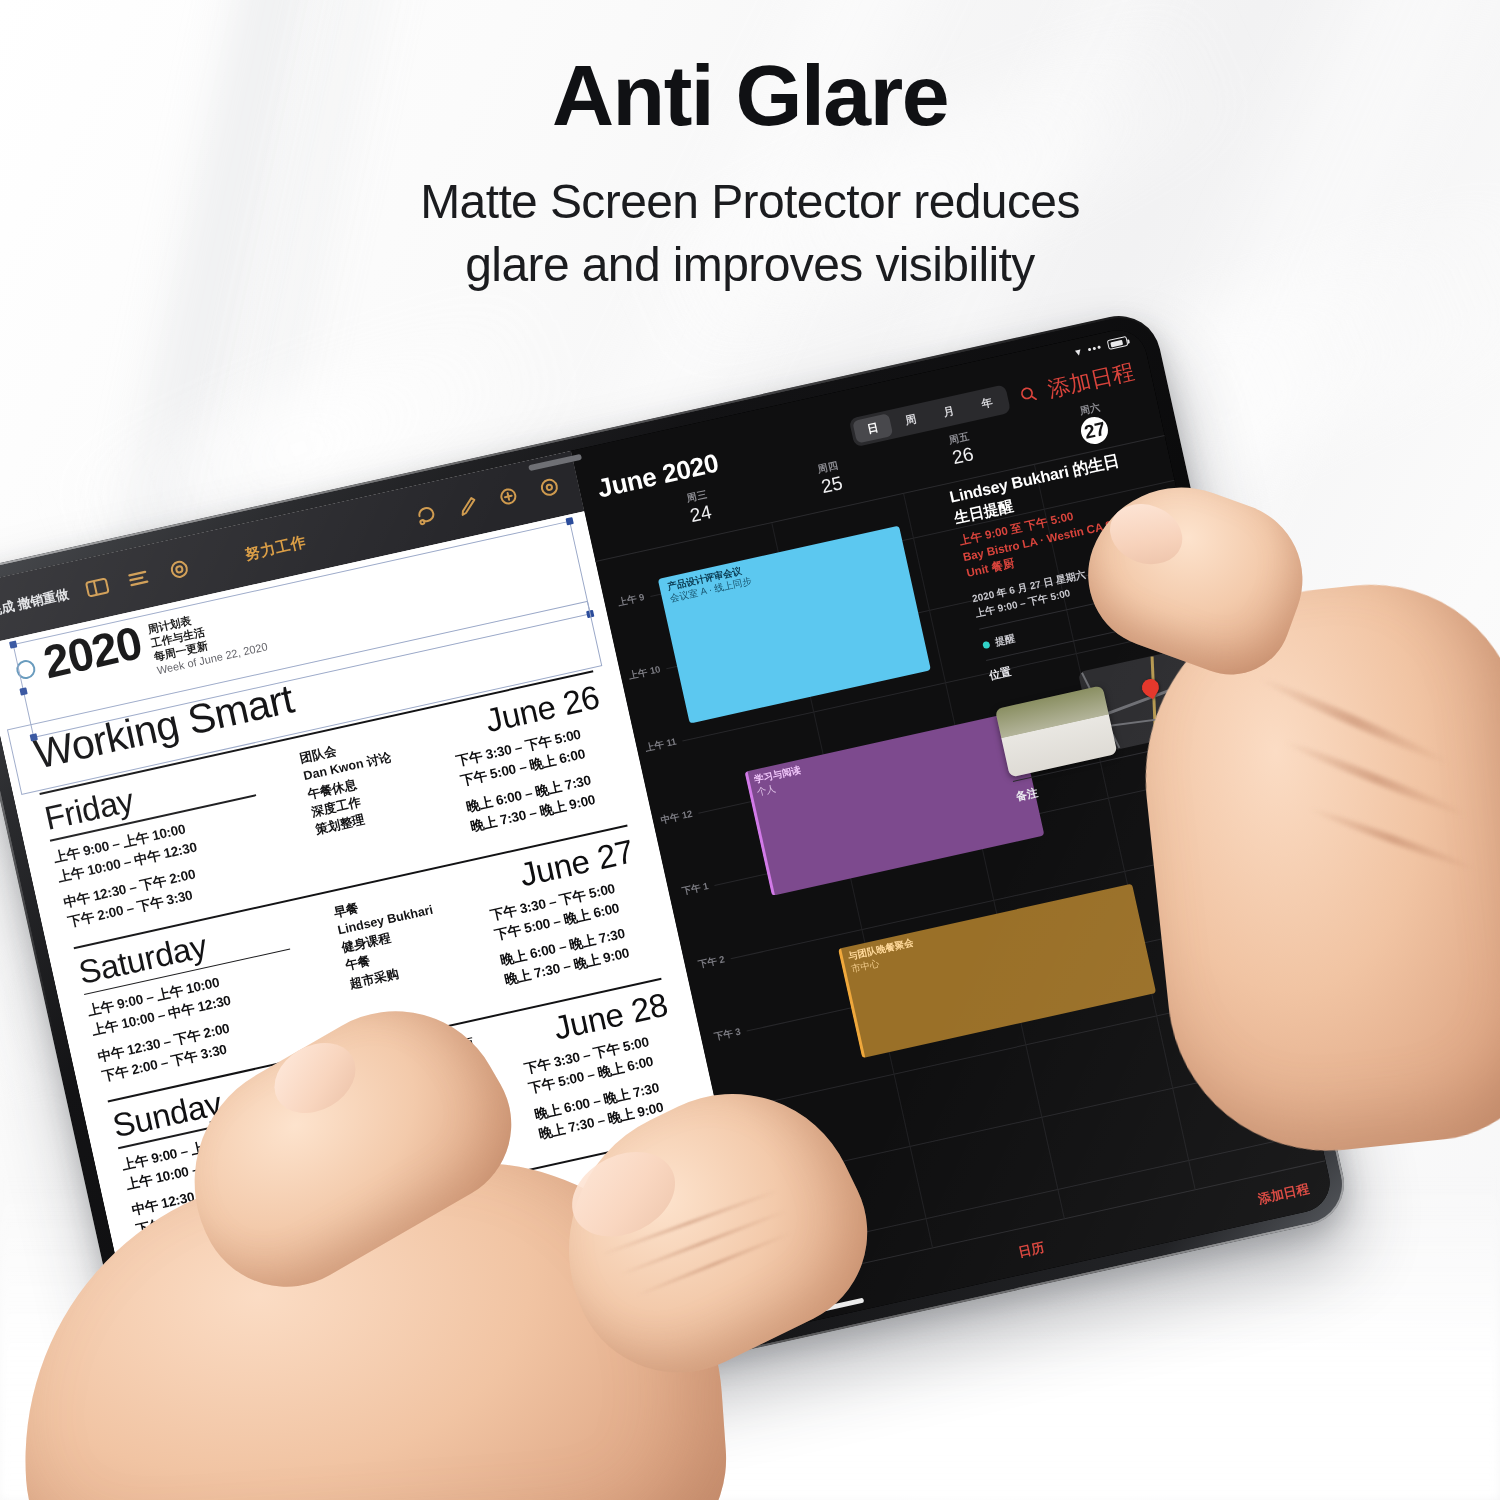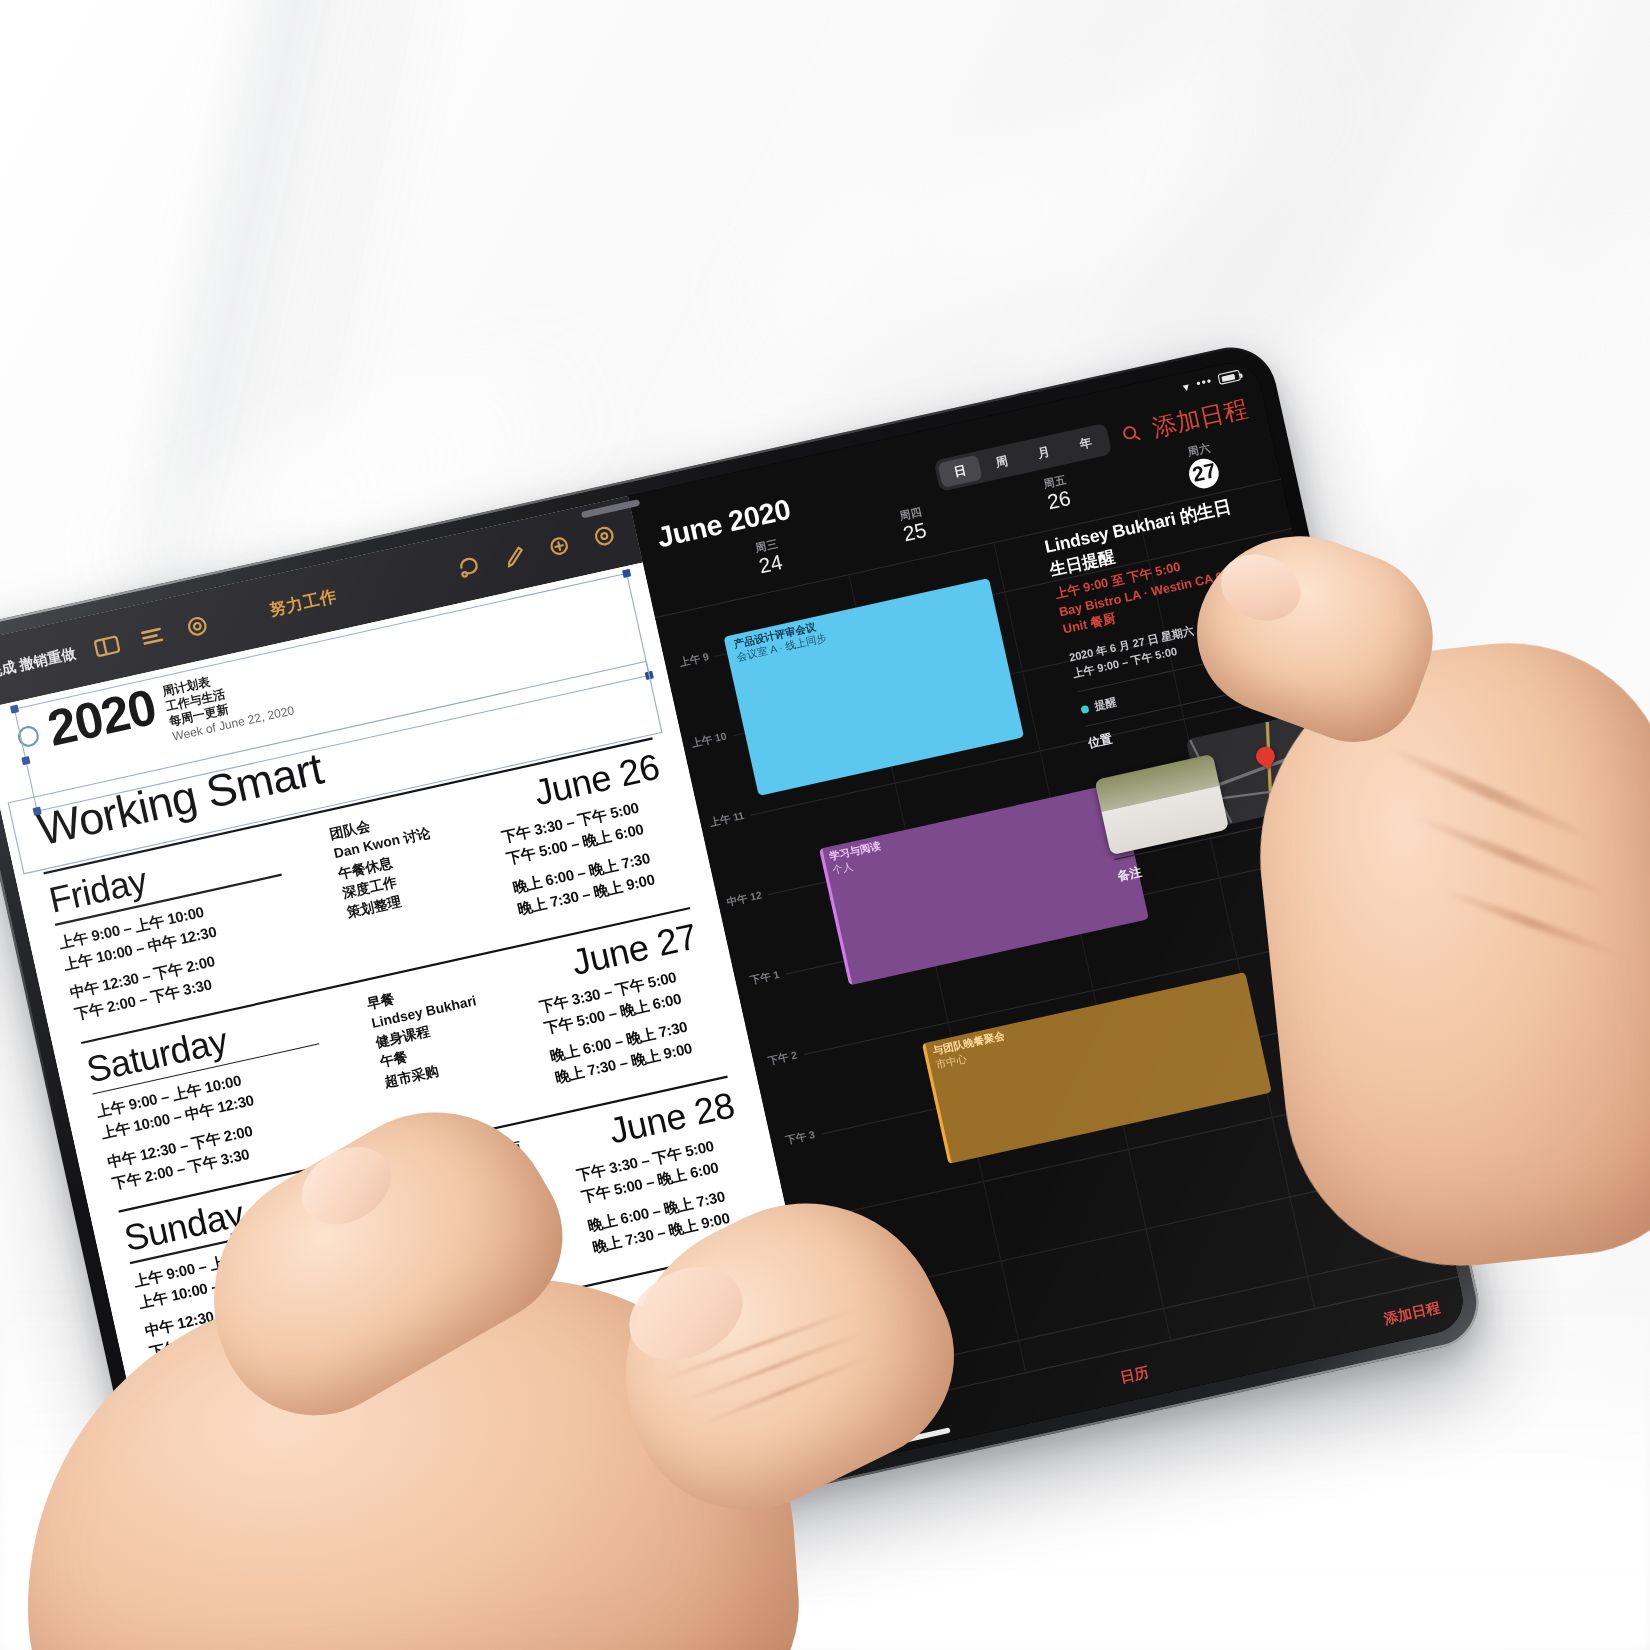--- a/index.html
+++ b/index.html
@@ -437,20 +437,25 @@
   <div class="streak s3"></div>
   <div class="streak s4"></div>
   <div class="streak s5"></div>
   <div class="streak l1"></div>
   <div class="streak l2"></div>
   <div class="streak l3"></div>
   <div class="streak l4"></div>
   <div class="floor"></div>
 
   <div class="copy">
+    <div class="headline">Anti Glare</div>
+    <div class="subline">
+      <div>Matte Screen Protector reduces</div>
+      <div>glare and improves visibility</div>
+    </div>
   </div>
 
   <div id="tablet-wrap">
     <div class="tablet">
       <div class="screen">
 
         <div class="speaker"></div>
 
         <div class="pane-notes">
 

